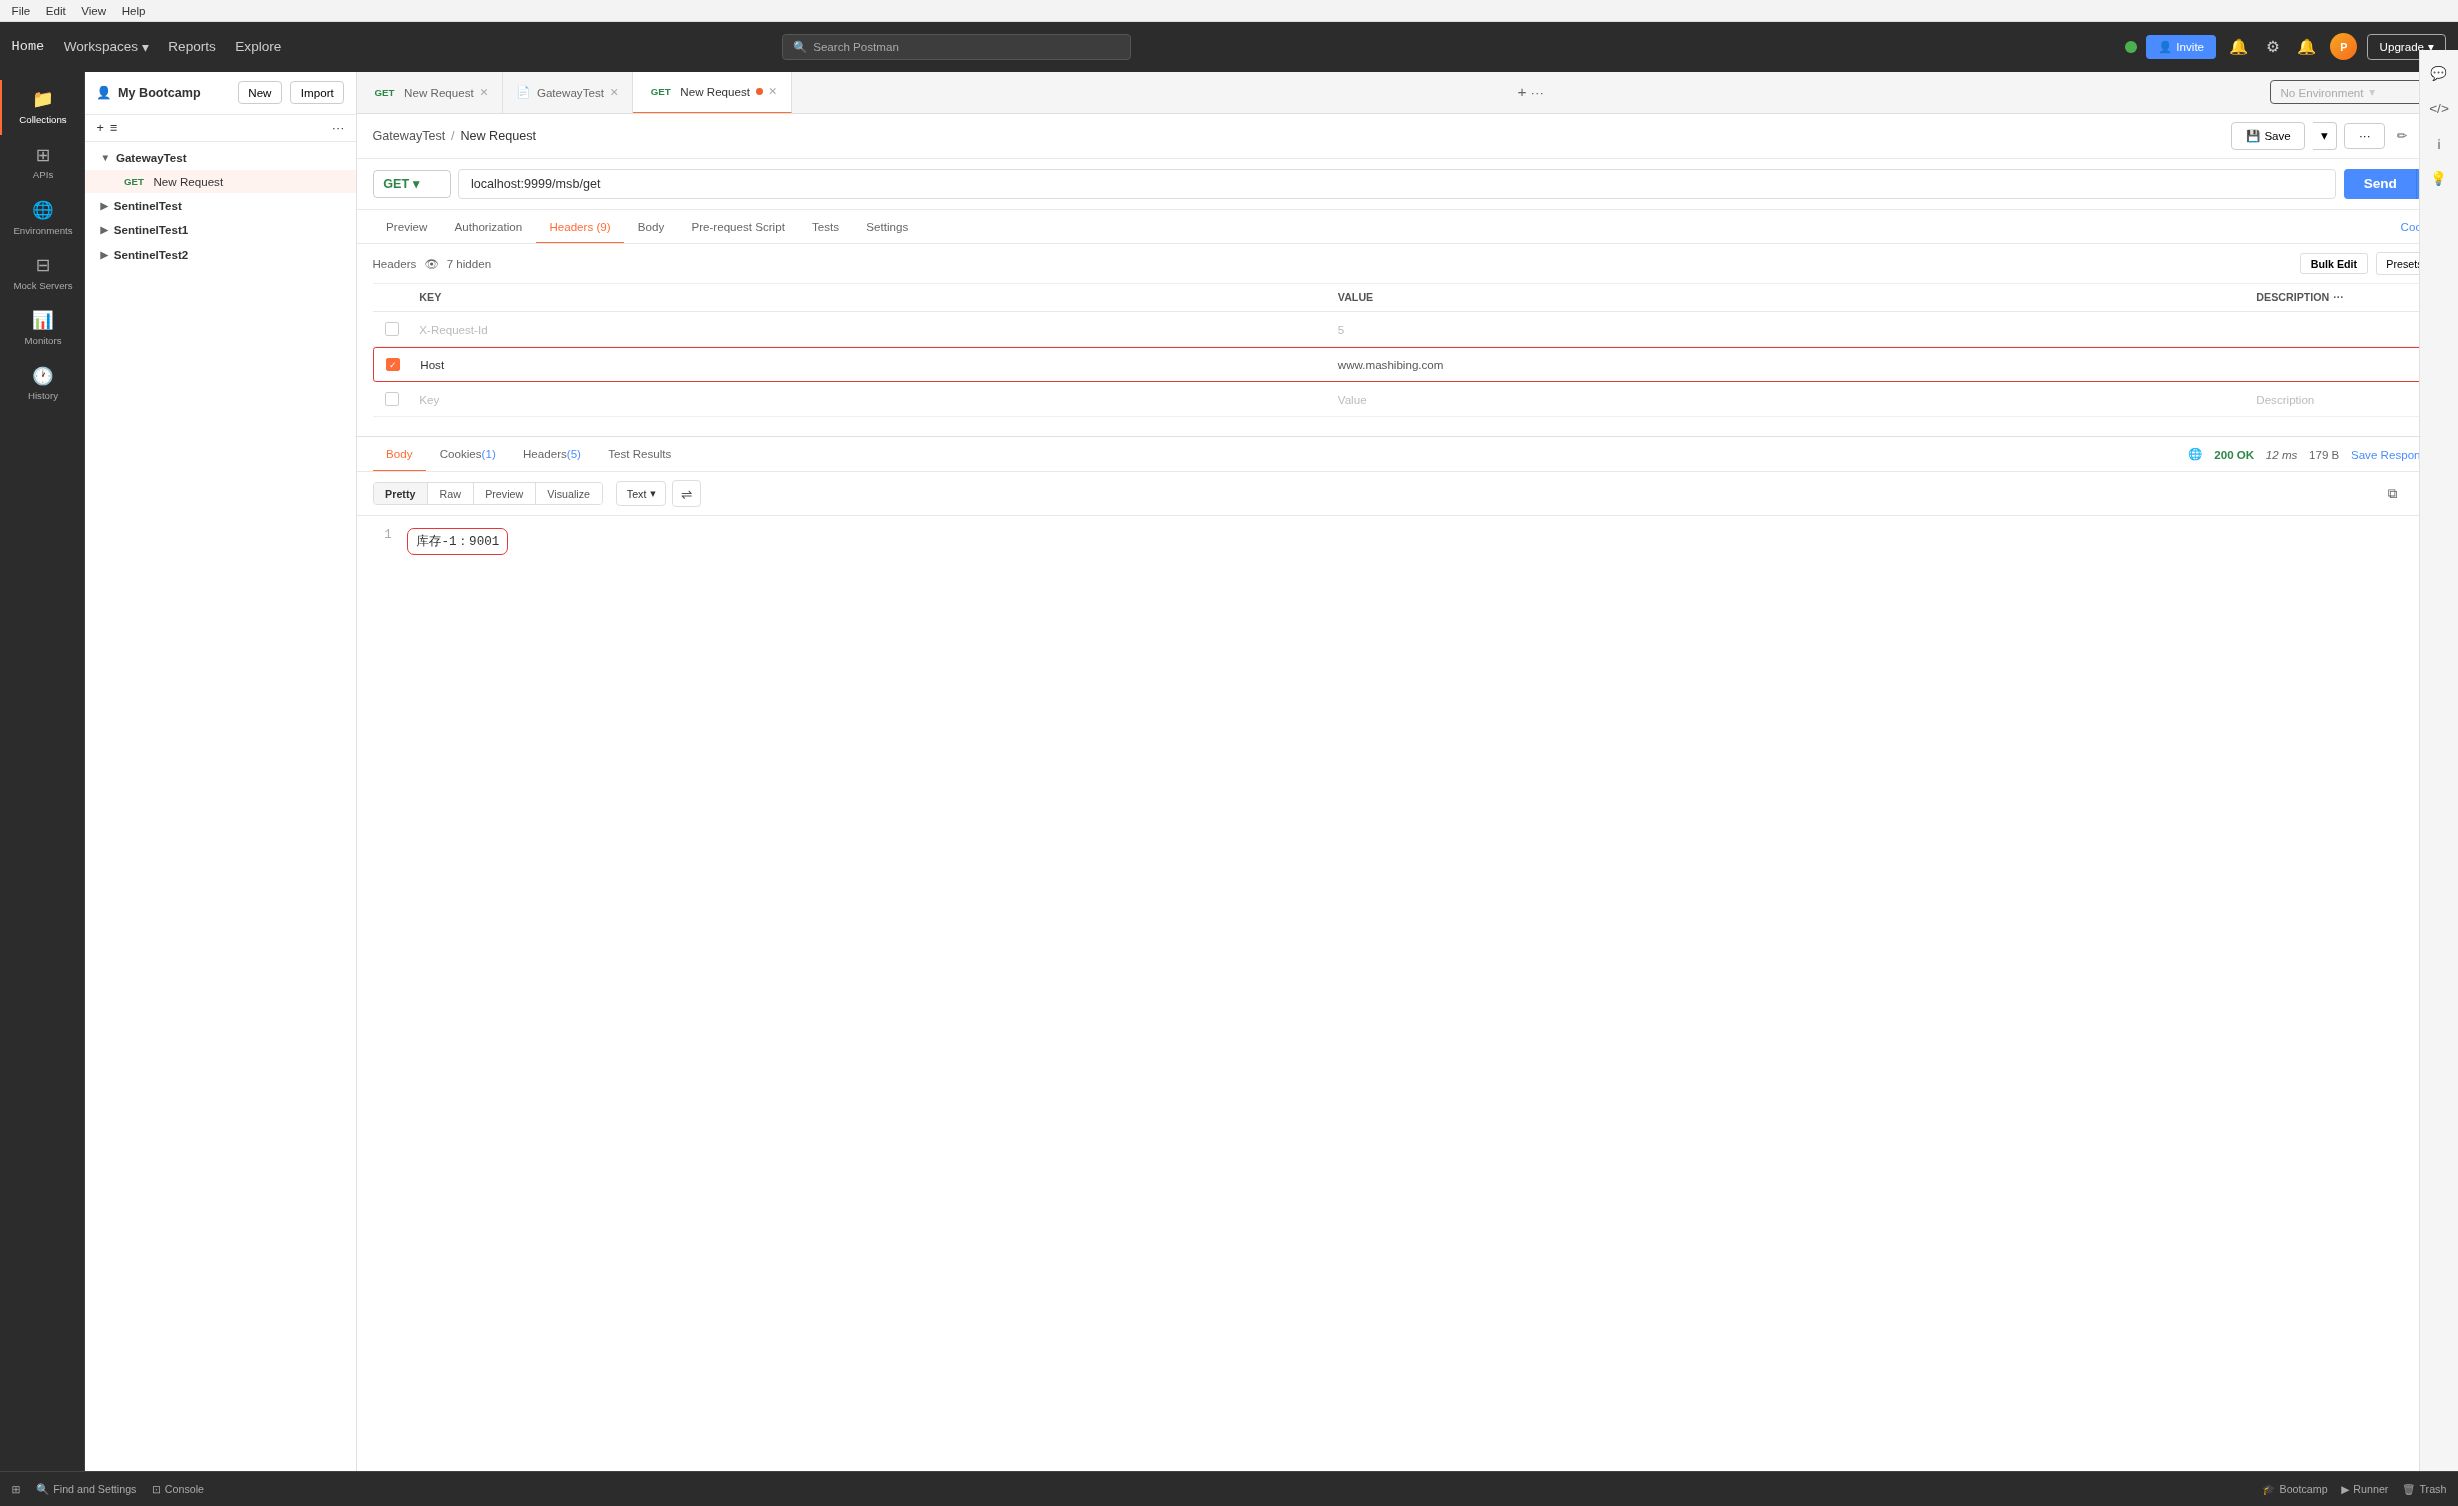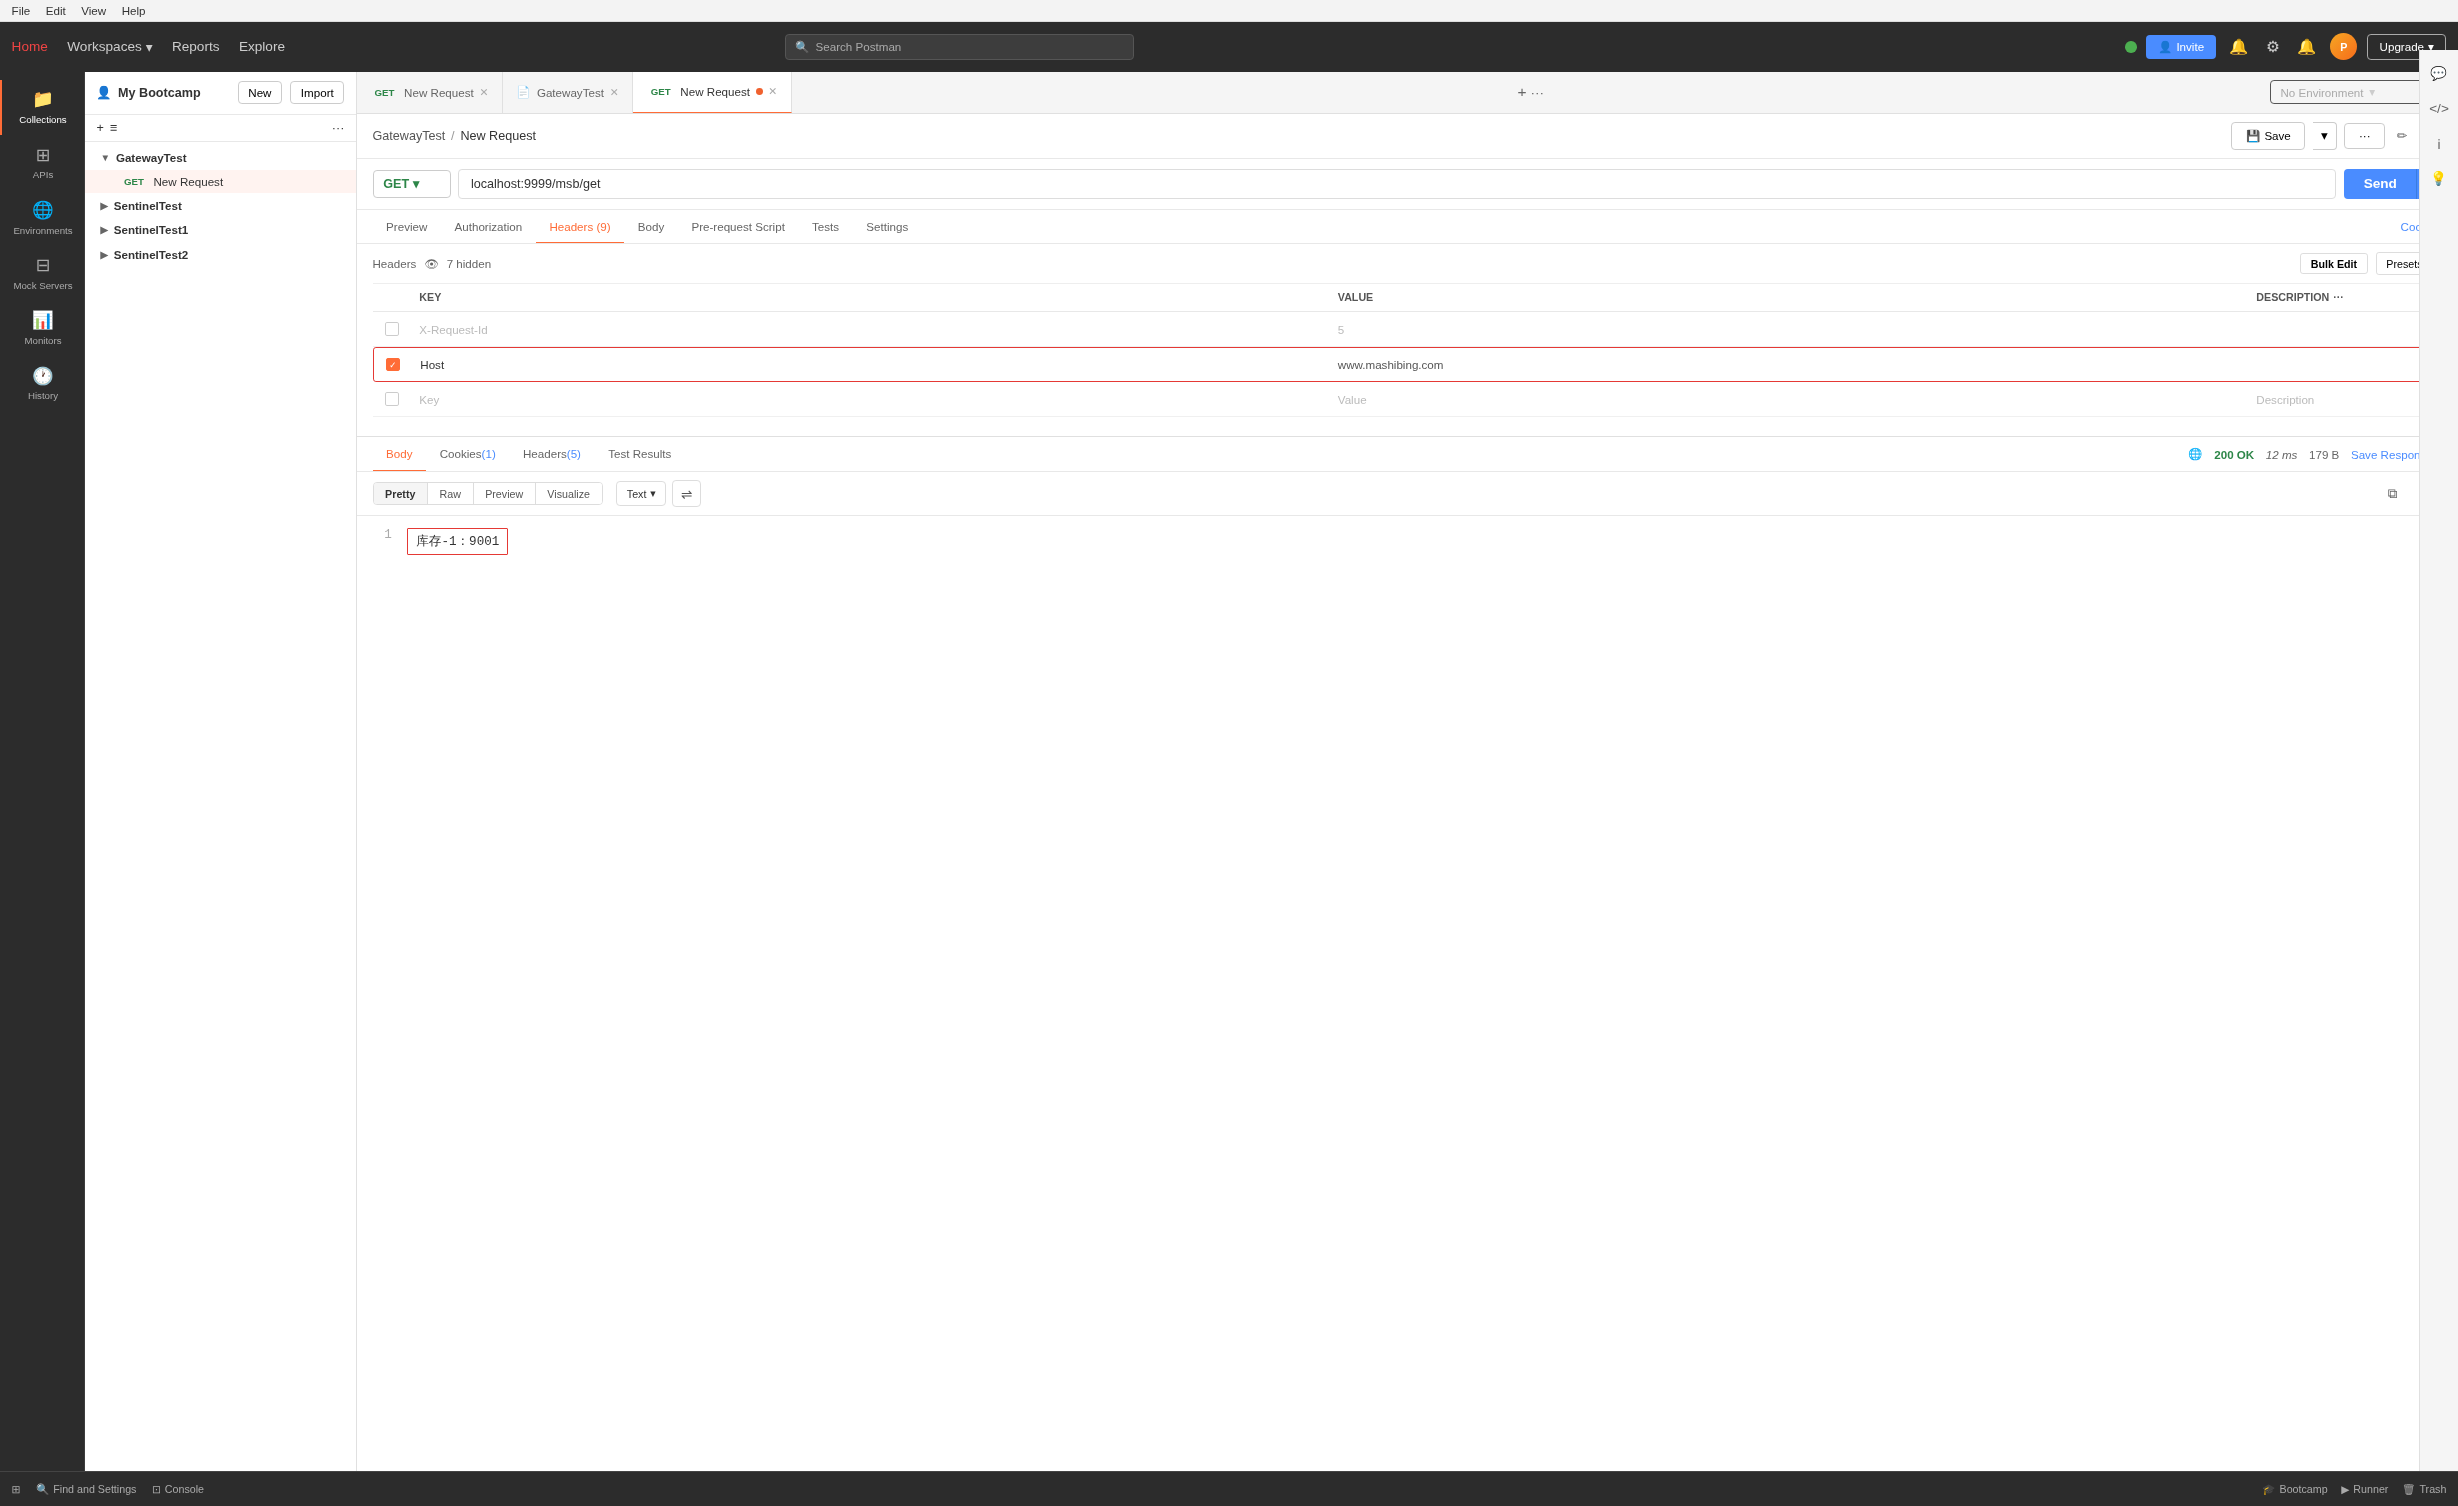--- a/index.html
+++ b/index.html
@@ -6,21 +6,21 @@
     body { font-family: -apple-system, BlinkMacSystemFont, 'Segoe UI', sans-serif; font-size: 12.6px; background: #fff; color: #333; height: 100vh; display: flex; flex-direction: column; overflow: hidden; }
 
     
     .menu-bar { display: flex; align-items: center; gap: 15.5px; padding: 3.9px 11.6px; background: #f3f3f3; border-bottom: 1px solid #ddd; font-size: 11.6px; }
     .menu-bar span { cursor: pointer; color: #333; }
 
     
     .top-nav { display: flex; align-items: center; padding: 5.8px 11.6px; background: #2c2c2c; gap: 7.8px; min-height: 50px; }
     .top-nav-left { display: flex; align-items: center; gap: 19.4px; }
     .top-nav-left .nav-item { color: #ccc; font-size: 13.6px; cursor: pointer; }
-    .top-nav-left .nav-item.active { color: #ef4444; }
+    .top-nav-left .nav-item.active { color: #e5e5e5; font-family: Liberation Mono, monospace; }
     .top-nav-left .nav-item-dropdown { display: flex; align-items: center; gap: 3.9px; color: #ccc; cursor: pointer; font-size: 13.6px; }
     .search-bar { flex: 1; max-width: 349px; margin: 0 auto; background: #3d3d3d; border: 1px solid #555; border-radius: 3.9px; display: flex; align-items: center; padding: 4.9px 9.7px; gap: 5.8px; cursor: pointer; }
     .search-bar span { color: #aaa; font-size: 11.6px; }
     .top-nav-right { display: flex; align-items: center; gap: 9.7px; margin-left: auto; }
     .icon-btn { color: #ccc; cursor: pointer; font-size: 15.5px; padding: 3.9px; }
     .invite-btn { background: #4a8cff; color: #fff; border: none; border-radius: 3.9px; padding: 4.9px 11.6px; font-size: 11.6px; cursor: pointer; display: flex; align-items: center; gap: 3.9px; }
     .upgrade-btn { background: transparent; border: 1px solid #aaa; color: #fff; border-radius: 3.9px; padding: 4.9px 11.6px; font-size: 11.6px; cursor: pointer; display: flex; align-items: center; gap: 3.9px; }
     .avatar { width: 27px; height: 27px; border-radius: 50%; background: linear-gradient(135deg, #f5a623, #f76c1b); display: flex; align-items: center; justify-content: center; color: #fff; font-size: 10.7px; font-weight: bold; }
     .online-indicator { width: 11.6px; height: 11.6px; border-radius: 50%; background: #4caf50; display: flex; align-items: center; justify-content: center; }
 
@@ -124,21 +124,21 @@
     .resp-format-tab.active { background: #f5f5f5; font-weight: 600; color: #333; }
     .text-dropdown { display: flex; align-items: center; gap: 3.9px; padding: 4.9px 9.7px; border: 1px solid #ddd; border-radius: 3.9px; font-size: 10.7px; cursor: pointer; margin-left: 7.8px; }
     .wrap-btn { padding: 4.9px 7.8px; border: 1px solid #ddd; border-radius: 3.9px; background: #fff; cursor: pointer; font-size: 13.6px; color: #555; }
     .resp-actions { margin-left: auto; display: flex; gap: 7.8px; }
     .resp-action-btn { padding: 4.9px 6.8px; background: transparent; border: none; cursor: pointer; color: #666; font-size: 13.6px; }
 
     
     .code-area { flex: 1; padding: 11.6px 15.5px; background: #fff; font-family: 'Courier New', monospace; font-size: 12.6px; overflow: auto; }
     .code-line { display: flex; gap: 15.5px; }
     .line-num { color: #aaa; min-width: 19.4px; text-align: right; user-select: none; }
-    .code-highlighted { border: 1.9px solid #e53935; border-radius: 1px; padding: 3.9px 7.8px; display: inline-block; text-align: right; }
+    .code-highlighted { border: 1.9px solid #e53935; border-radius: 7px; padding: 3.9px 7.8px; display: inline-block; text-align: right; }
 
     
     .right-sidebar { width: 39px; background: #f5f5f5; border-left: 1px solid #e0e0e0; display: flex; flex-direction: column; align-items: center; padding: 7.8px 0; gap: 3.9px; flex-shrink: 0; }
     .right-sidebar-btn { width: 31px; height: 31px; display: flex; align-items: center; justify-content: center; cursor: pointer; border-radius: 3.9px; color: #666; font-size: 13.6px; }
 
     
     .bottom-bar { display: flex; align-items: center; padding: 5.8px 11.6px; background: #2c2c2c; border-top: 1px solid #444; gap: 15.5px; font-size: 10.7px; color: #aaa; min-height: 35px; }
     .bottom-item { display: flex; align-items: center; gap: 3.9px; cursor: pointer; }
     .bottom-right { margin-left: auto; display: flex; align-items: center; gap: 13.6px; }
 

